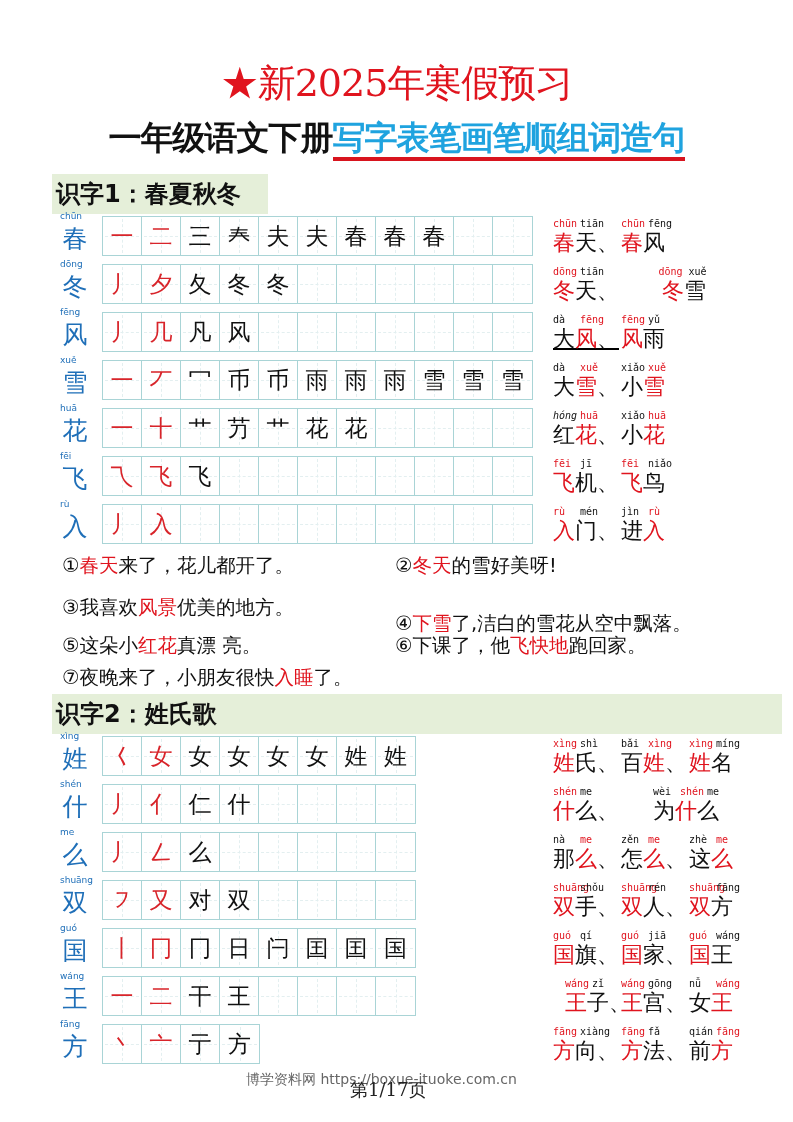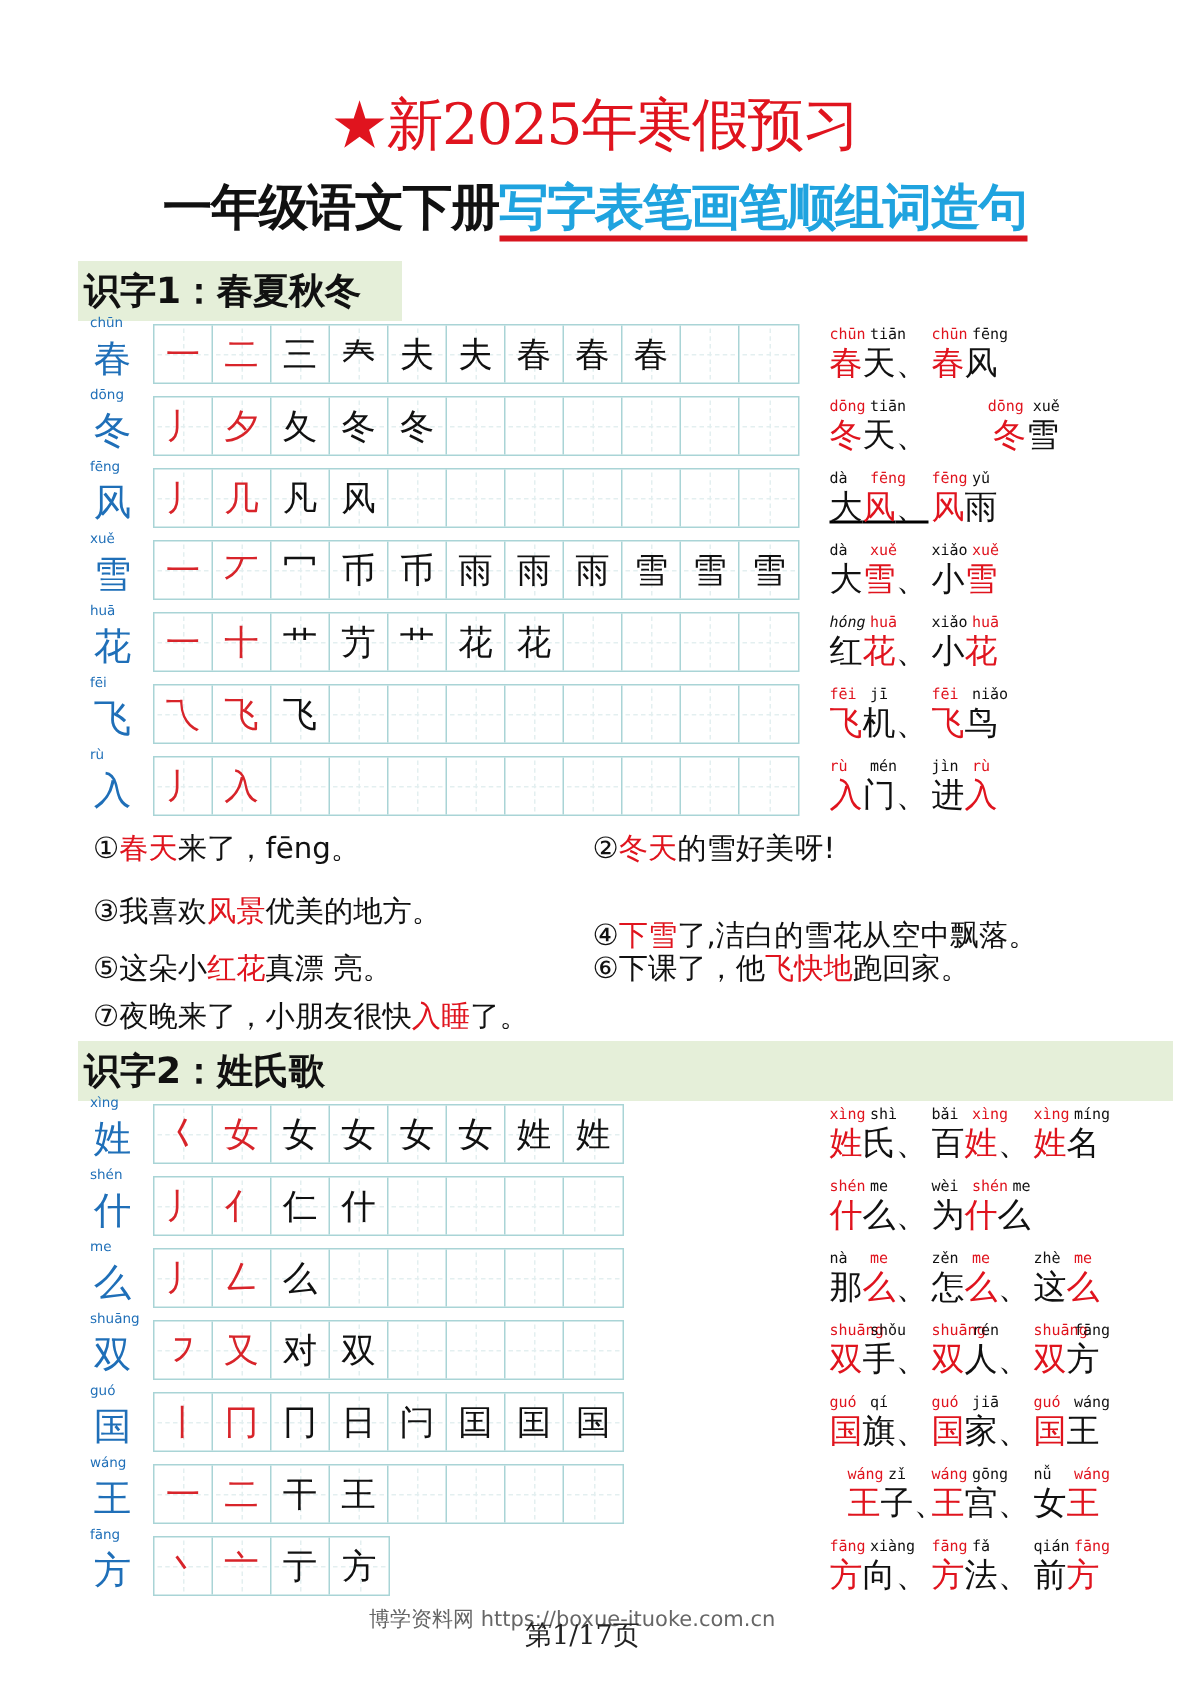--- a/index.html
+++ b/index.html
@@ -295,21 +295,21 @@
       <div class="wgroup" style="top: 506px; left: 553px;">
         <div class="wpy"><span class="r" style="width: 27px;">rù</span><span class="k" style="width: 27px;">mén</span></div>
         <div class="whz"><span class="r">入</span><span class="k">门</span><span class="k">、</span></div>
       </div>
       <div class="wgroup" style="top: 506px; left: 621px;">
         <div class="wpy"><span class="k" style="width: 27px;">jìn</span><span class="r" style="width: 27px;">rù</span></div>
         <div class="whz"><span class="k">进</span><span class="r">入</span></div>
       </div>
     </div>
   <div id="sec0-sents">
-      <div class="sent" style="left: 62px; top: 552px;"><span class="k">①</span><span class="r">春天</span><span class="k">来了，fēng。</span></div>
+      <div class="sent" style="left: 62px; top: 552px;"><span class="k">①</span><span class="r">春天</span><span class="k">来了，花儿都开了。</span></div>
       <div class="sent" style="left: 395px; top: 552px;"><span class="k">②</span><span class="r">冬天</span><span class="k">的雪好美呀!</span></div>
       <div class="sent" style="left: 62px; top: 594px;"><span class="k">③</span><span class="k">我喜欢</span><span class="r">风景</span><span class="k">优美的地方。</span></div>
       <div class="sent" style="left: 395px; top: 594px; margin-top: 16px;"><span class="k">④</span><span class="r">下雪</span><span class="k">了,洁白的雪花从空中飘落。</span></div>
       <div class="sent" style="left: 62px; top: 632px;"><span class="k">⑤</span><span class="k">这朵小</span><span class="r">红花</span><span class="k">真漂 亮。</span></div>
       <div class="sent" style="left: 395px; top: 632px;"><span class="k">⑥</span><span class="k">下课了，他</span><span class="r">飞快地</span><span class="k">跑回家。</span></div>
       <div class="sent" style="left: 62px; top: 664px;"><span class="k">⑦</span><span class="k">夜晚来了，小朋友很快</span><span class="r">入睡</span><span class="k">了。</span></div>
     </div>
 
   <div class="section-head" style="top:694px; width:730px;">识字2：姓氏歌</div>
   <div id="sec1-rows">
@@ -488,21 +488,21 @@
         <div class="whz"><span class="k">百</span><span class="r">姓</span><span class="k">、</span></div>
       </div>
       <div class="wgroup" style="top: 738px; left: 689px;">
         <div class="wpy"><span class="r" style="width: 27px;">xìng</span><span class="k" style="width: 27px;">míng</span></div>
         <div class="whz"><span class="r">姓</span><span class="k">名</span></div>
       </div>
       <div class="wgroup" style="top: 786px; left: 553px;">
         <div class="wpy"><span class="r" style="width: 27px;">shén</span><span class="k" style="width: 27px;">me</span></div>
         <div class="whz"><span class="r">什</span><span class="k">么</span><span class="k">、</span></div>
       </div>
-      <div class="wgroup" style="top: 786px; left: 621px;">
+      <div class="wgroup" style="top: 786px; left: 653px;">
         <div class="wpy"><span class="k" style="width: 27px;">wèi</span><span class="r" style="width: 27px;">shén</span><span class="k" style="width: 27px;">me</span></div>
         <div class="whz"><span class="k">为</span><span class="r">什</span><span class="k">么</span></div>
       </div>
       <div class="wgroup" style="top: 834px; left: 553px;">
         <div class="wpy"><span class="k" style="width: 27px;">nà</span><span class="r" style="width: 27px;">me</span></div>
         <div class="whz"><span class="k">那</span><span class="r">么</span><span class="k">、</span></div>
       </div>
       <div class="wgroup" style="top: 834px; left: 621px;">
         <div class="wpy"><span class="k" style="width: 27px;">zěn</span><span class="r" style="width: 27px;">me</span></div>
         <div class="whz"><span class="k">怎</span><span class="r">么</span><span class="k">、</span></div>

